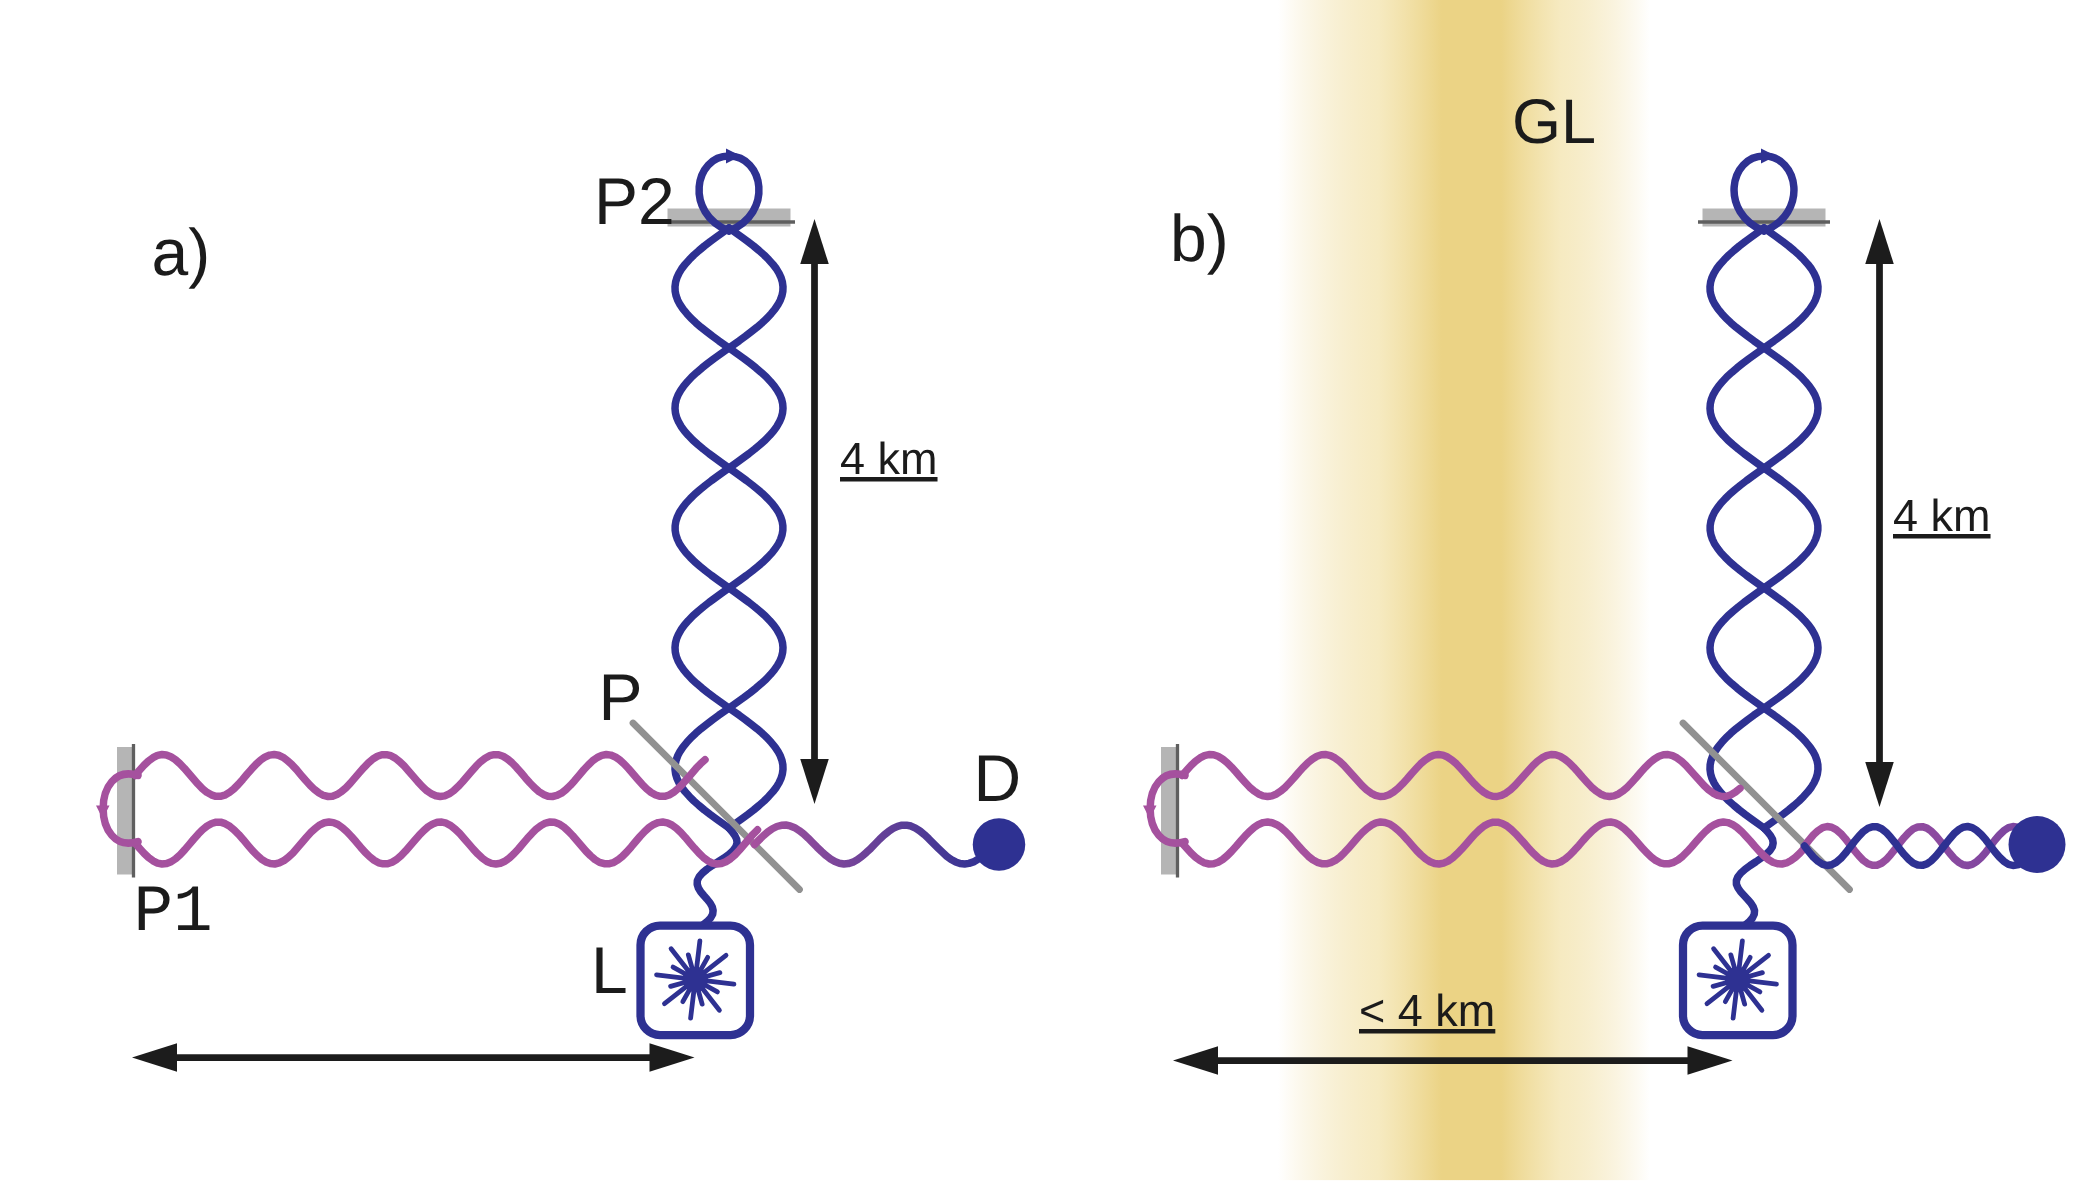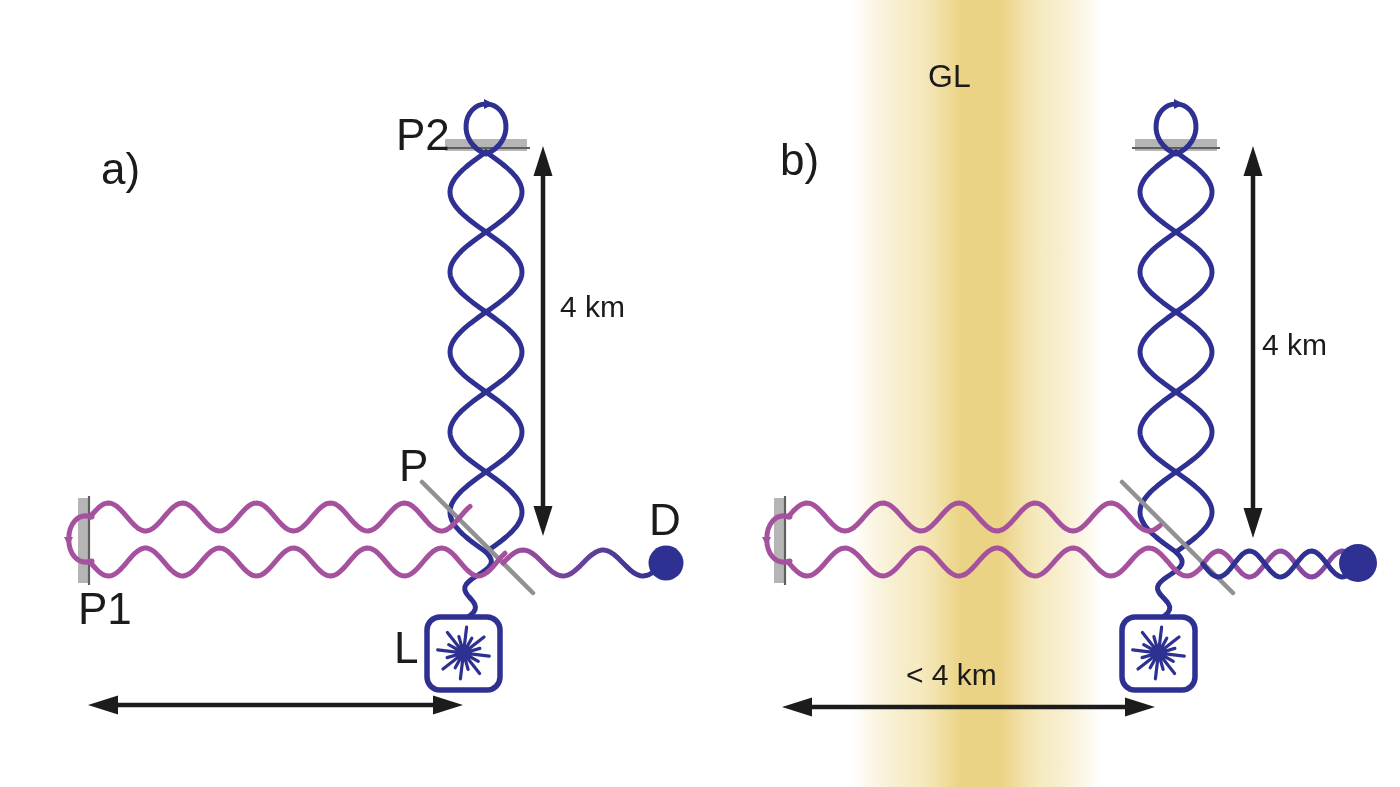--- a/index.html
+++ b/index.html
@@ -12,21 +12,21 @@
   }
   .fig svg{position:absolute;left:0;top:0;}
   .lbl{
     position:absolute;
     color:#1b1b1b;
     line-height:1;
     white-space:nowrap;
     font-family:"Liberation Sans", sans-serif;
   }
   .lbl-big{font-size:44px;}
-  .lbl-med{font-size:30px;}
+  .lbl-med{font-size:30px;text-decoration:underline;}
 </style>
 </head>
 <body>
 
 <div class="fig">
 
   <div id="canvas-holder">
       <svg id="fig" width="1400" height="787" viewBox="0 0 1400 787" xmlns="http://www.w3.org/2000/svg">
         <defs>
   <linearGradient id="band" x1="0" y1="0" x2="1" y2="0">
@@ -163,21 +163,21 @@
             <circle cx="1158.5" cy="653" r="8.5" fill="#2e3192"></circle>
           </g>
         </g>
         <circle cx="1358" cy="563" r="19" fill="#2e3192"></circle>
       </svg>
     </div>
 
   <div class="lbl lbl-big" style="left:101px;top:147px;">a)</div>
   <div class="lbl lbl-big" style="left:396px;top:113px;text-align:right;">P2</div>
   <div class="lbl lbl-big" style="left:399px;top:444px;">P</div>
-  <div class="lbl lbl-big" style="left:78px;top:587px;">P1</div>
+  <div class="lbl lbl-big" style="left:89px;top:587px;font-family:Liberation Mono, monospace;">P1</div>
   <div class="lbl lbl-big" style="left:394px;top:626px;">L</div>
   <div class="lbl lbl-big" style="left:649px;top:498px;">D</div>
   <div class="lbl lbl-med" style="left:560px;top:292px;">4 km</div>
   <div class="lbl lbl-big" style="left:780px;top:138px;">b)</div>
-  <div class="lbl lbl-big" style="left:928px;top:60px;font-size:32px;">GL</div>
+  <div class="lbl lbl-big" style="left:1008px;top:60px;font-size:42px;">GL</div>
   <div class="lbl lbl-med" style="left:1262px;top:330px;">4 km</div>
   <div class="lbl lbl-med" style="left:906px;top:660px;">&lt; 4 km</div>
 </div>
 
 </body></html>

